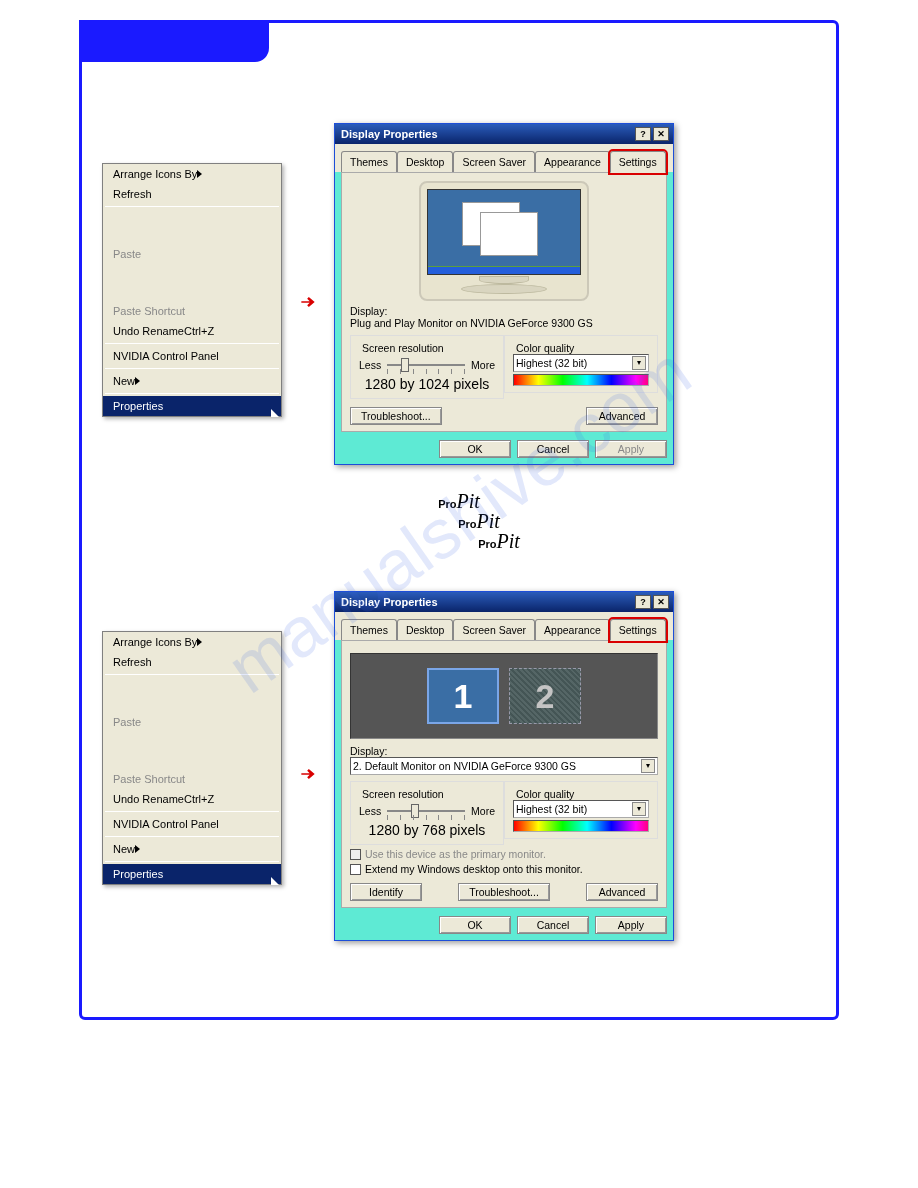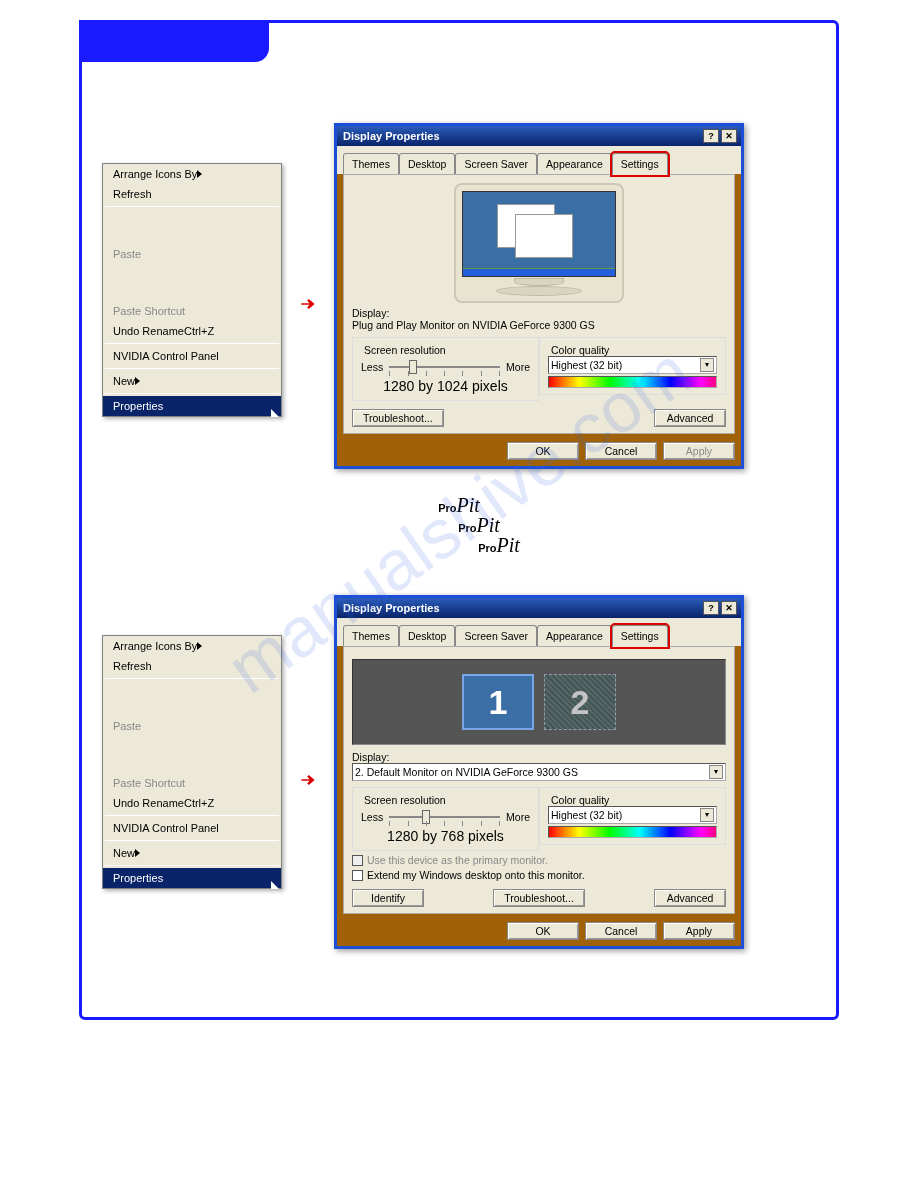--- a/index.html
+++ b/index.html
@@ -41,21 +41,21 @@
   }
   .ctx-sep { height:1px; background:#a0a0a0; margin:2px 2px; border-bottom:1px solid #fff; }
   .ctx-arrow { width:0; height:0; border-style:solid; border-width:4px 0 4px 5px; border-color:transparent transparent transparent #000; }
 
   
   .red-arrow { align-self:center; color:#d90000; font-size:24px; margin-top:20px;}
   .red-arrow svg { width:20px; height:20px; }
 
   
   .dlg {
-    width:410px; background:#a16207; border:3px solid #1d4ed8;
+    width:340px; background:#5eead4; border:1px solid #1d4ed8;
     box-shadow:2px 2px 6px rgba(0,0,0,0.4);
   }
   .titlebar {
     background:linear-gradient(#2a5cba,#0a246a);
     color:#fff; font-weight:bold; padding:3px 4px 3px 6px;
     display:flex; justify-content:space-between; align-items:center;
   }
   .titlebar .wbtns { display:flex; gap:2px; }
   .titlebar .wbtn {
     width:16px; height:14px; background:#ece9d8; border:1px solid #555;

